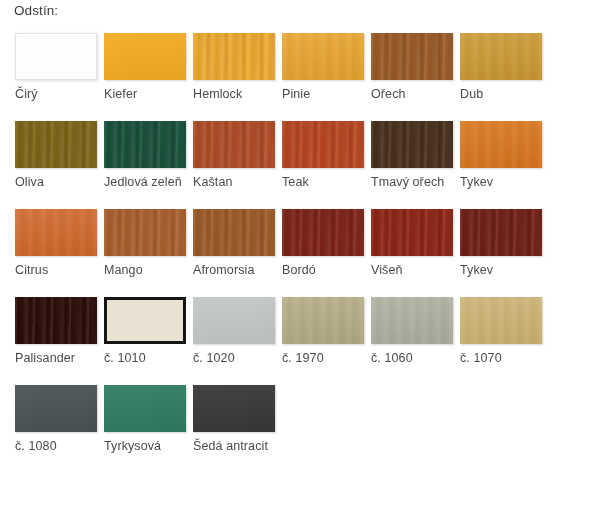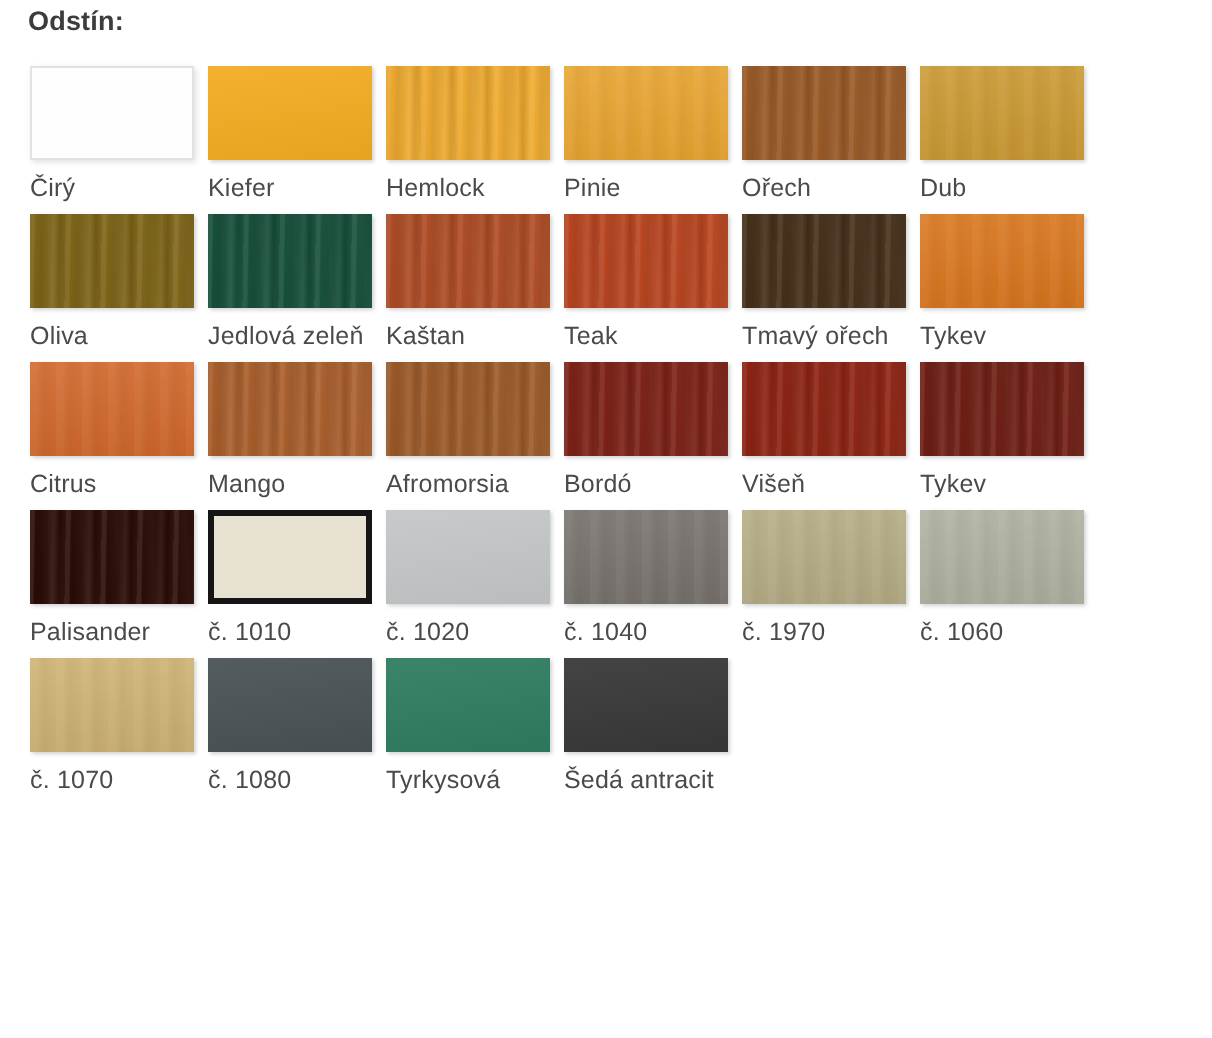--- a/index.html
+++ b/index.html
@@ -18,35 +18,35 @@
     width: 606px;
     height: 519px;
     box-sizing: border-box;
     padding: 0;
   }
   .panel-title {
     position: absolute;
     left: 14px;
     top: 3px;
     font-size: 13.5px;
-    font-weight: bold;
+    font-weight: normal;
     color: #3c3c3c;
     letter-spacing: 0.1px;
   }
   .swatch-grid {
     position: absolute;
     left: 15px;
     top: 33px;
     width: 560px;
     display: flex;
     flex-wrap: wrap;
   }
   .swatch-cell {
     width: 89px;
-    height: 74px;
+    height: 88px;
     box-sizing: border-box;
     position: relative;
     cursor: pointer;
   }
   .swatch-chip {
     width: 82px;
     height: 47px;
     box-sizing: border-box;
     position: relative;
     overflow: hidden;
@@ -236,26 +236,20 @@
         <div class="swatch-chip is-selected" style="background: rgb(232, 226, 211);"></div>
         <div class="swatch-label">č. 1010</div>
       </div>
       <div class="swatch-cell">
         <div class="swatch-chip" style="background: rgb(196, 199, 200);">
           <div class="grain flat"></div>
         </div>
         <div class="swatch-label">č. 1020</div>
       </div>
       <div class="swatch-cell">
-        <div class="swatch-chip" style="background: rgb(119, 114, 109);">
-          <div class="grain soft"></div>
-        </div>
-        <div class="swatch-label">č. 1040</div>
-      </div>
-      <div class="swatch-cell">
         <div class="swatch-chip" style="background: rgb(181, 172, 133);">
           <div class="grain soft"></div>
         </div>
         <div class="swatch-label">č. 1970</div>
       </div>
       <div class="swatch-cell">
         <div class="swatch-chip" style="background: rgb(174, 176, 160);">
           <div class="grain soft"></div>
         </div>
         <div class="swatch-label">č. 1060</div>

